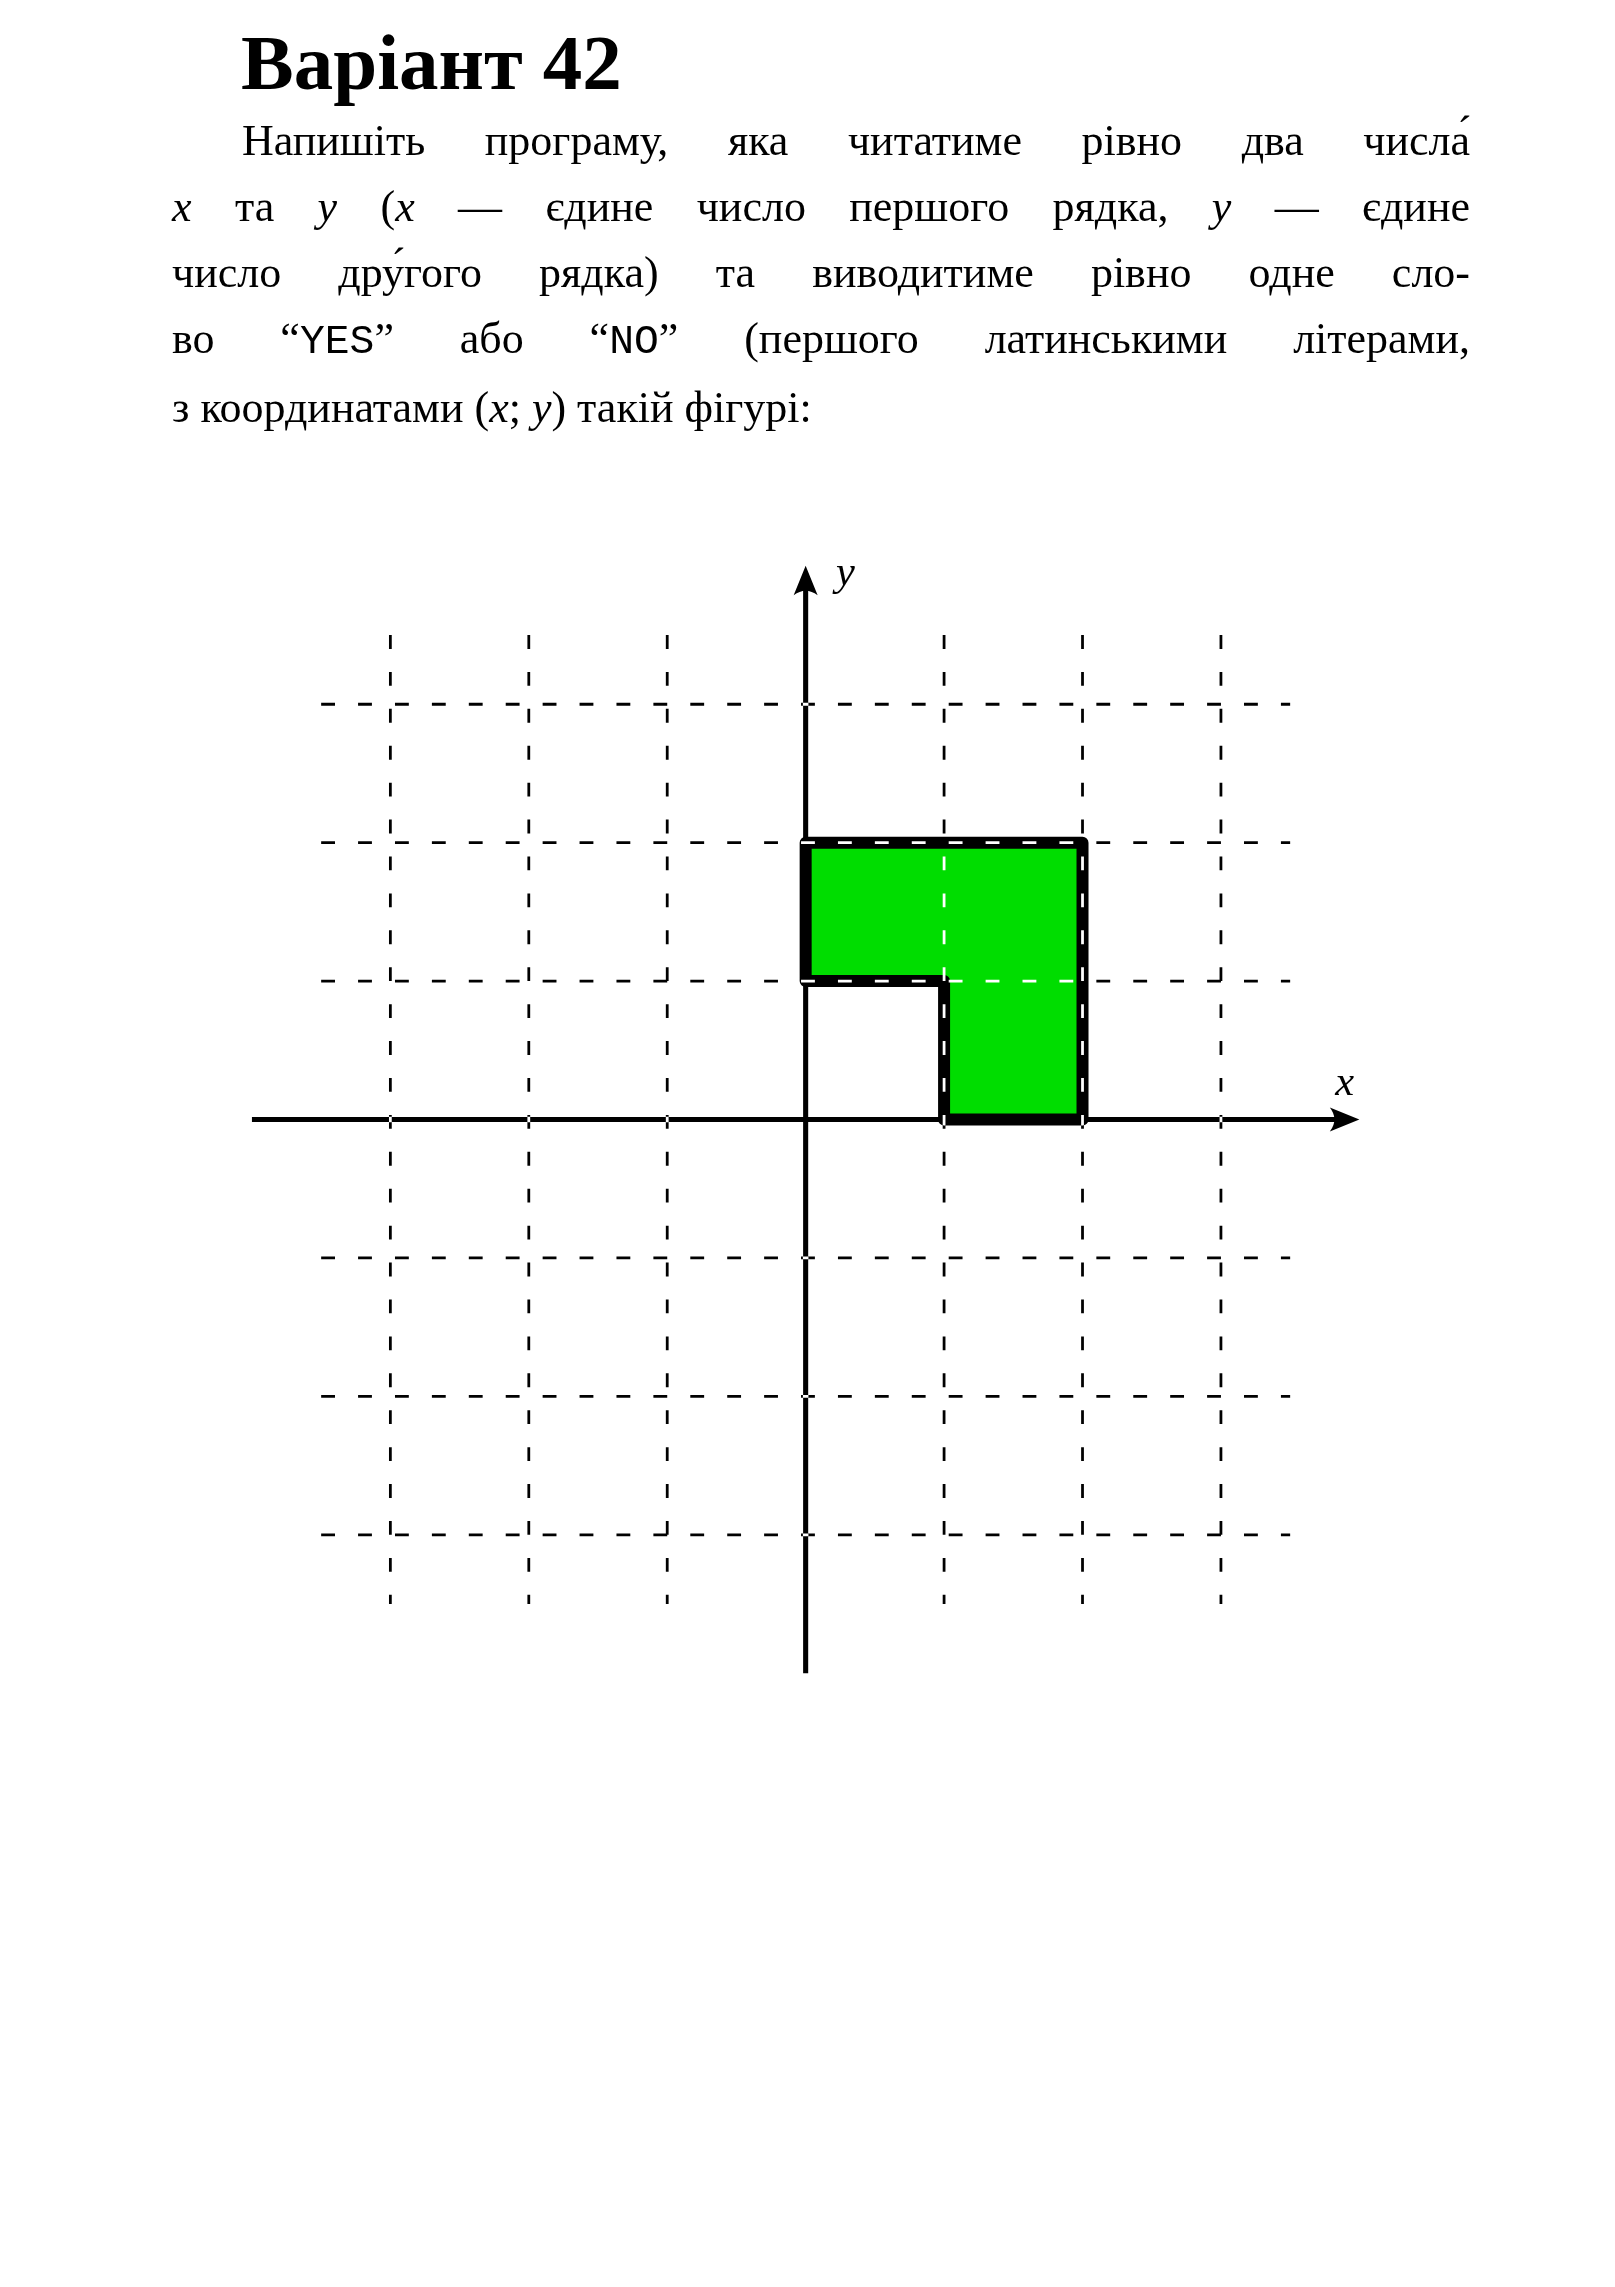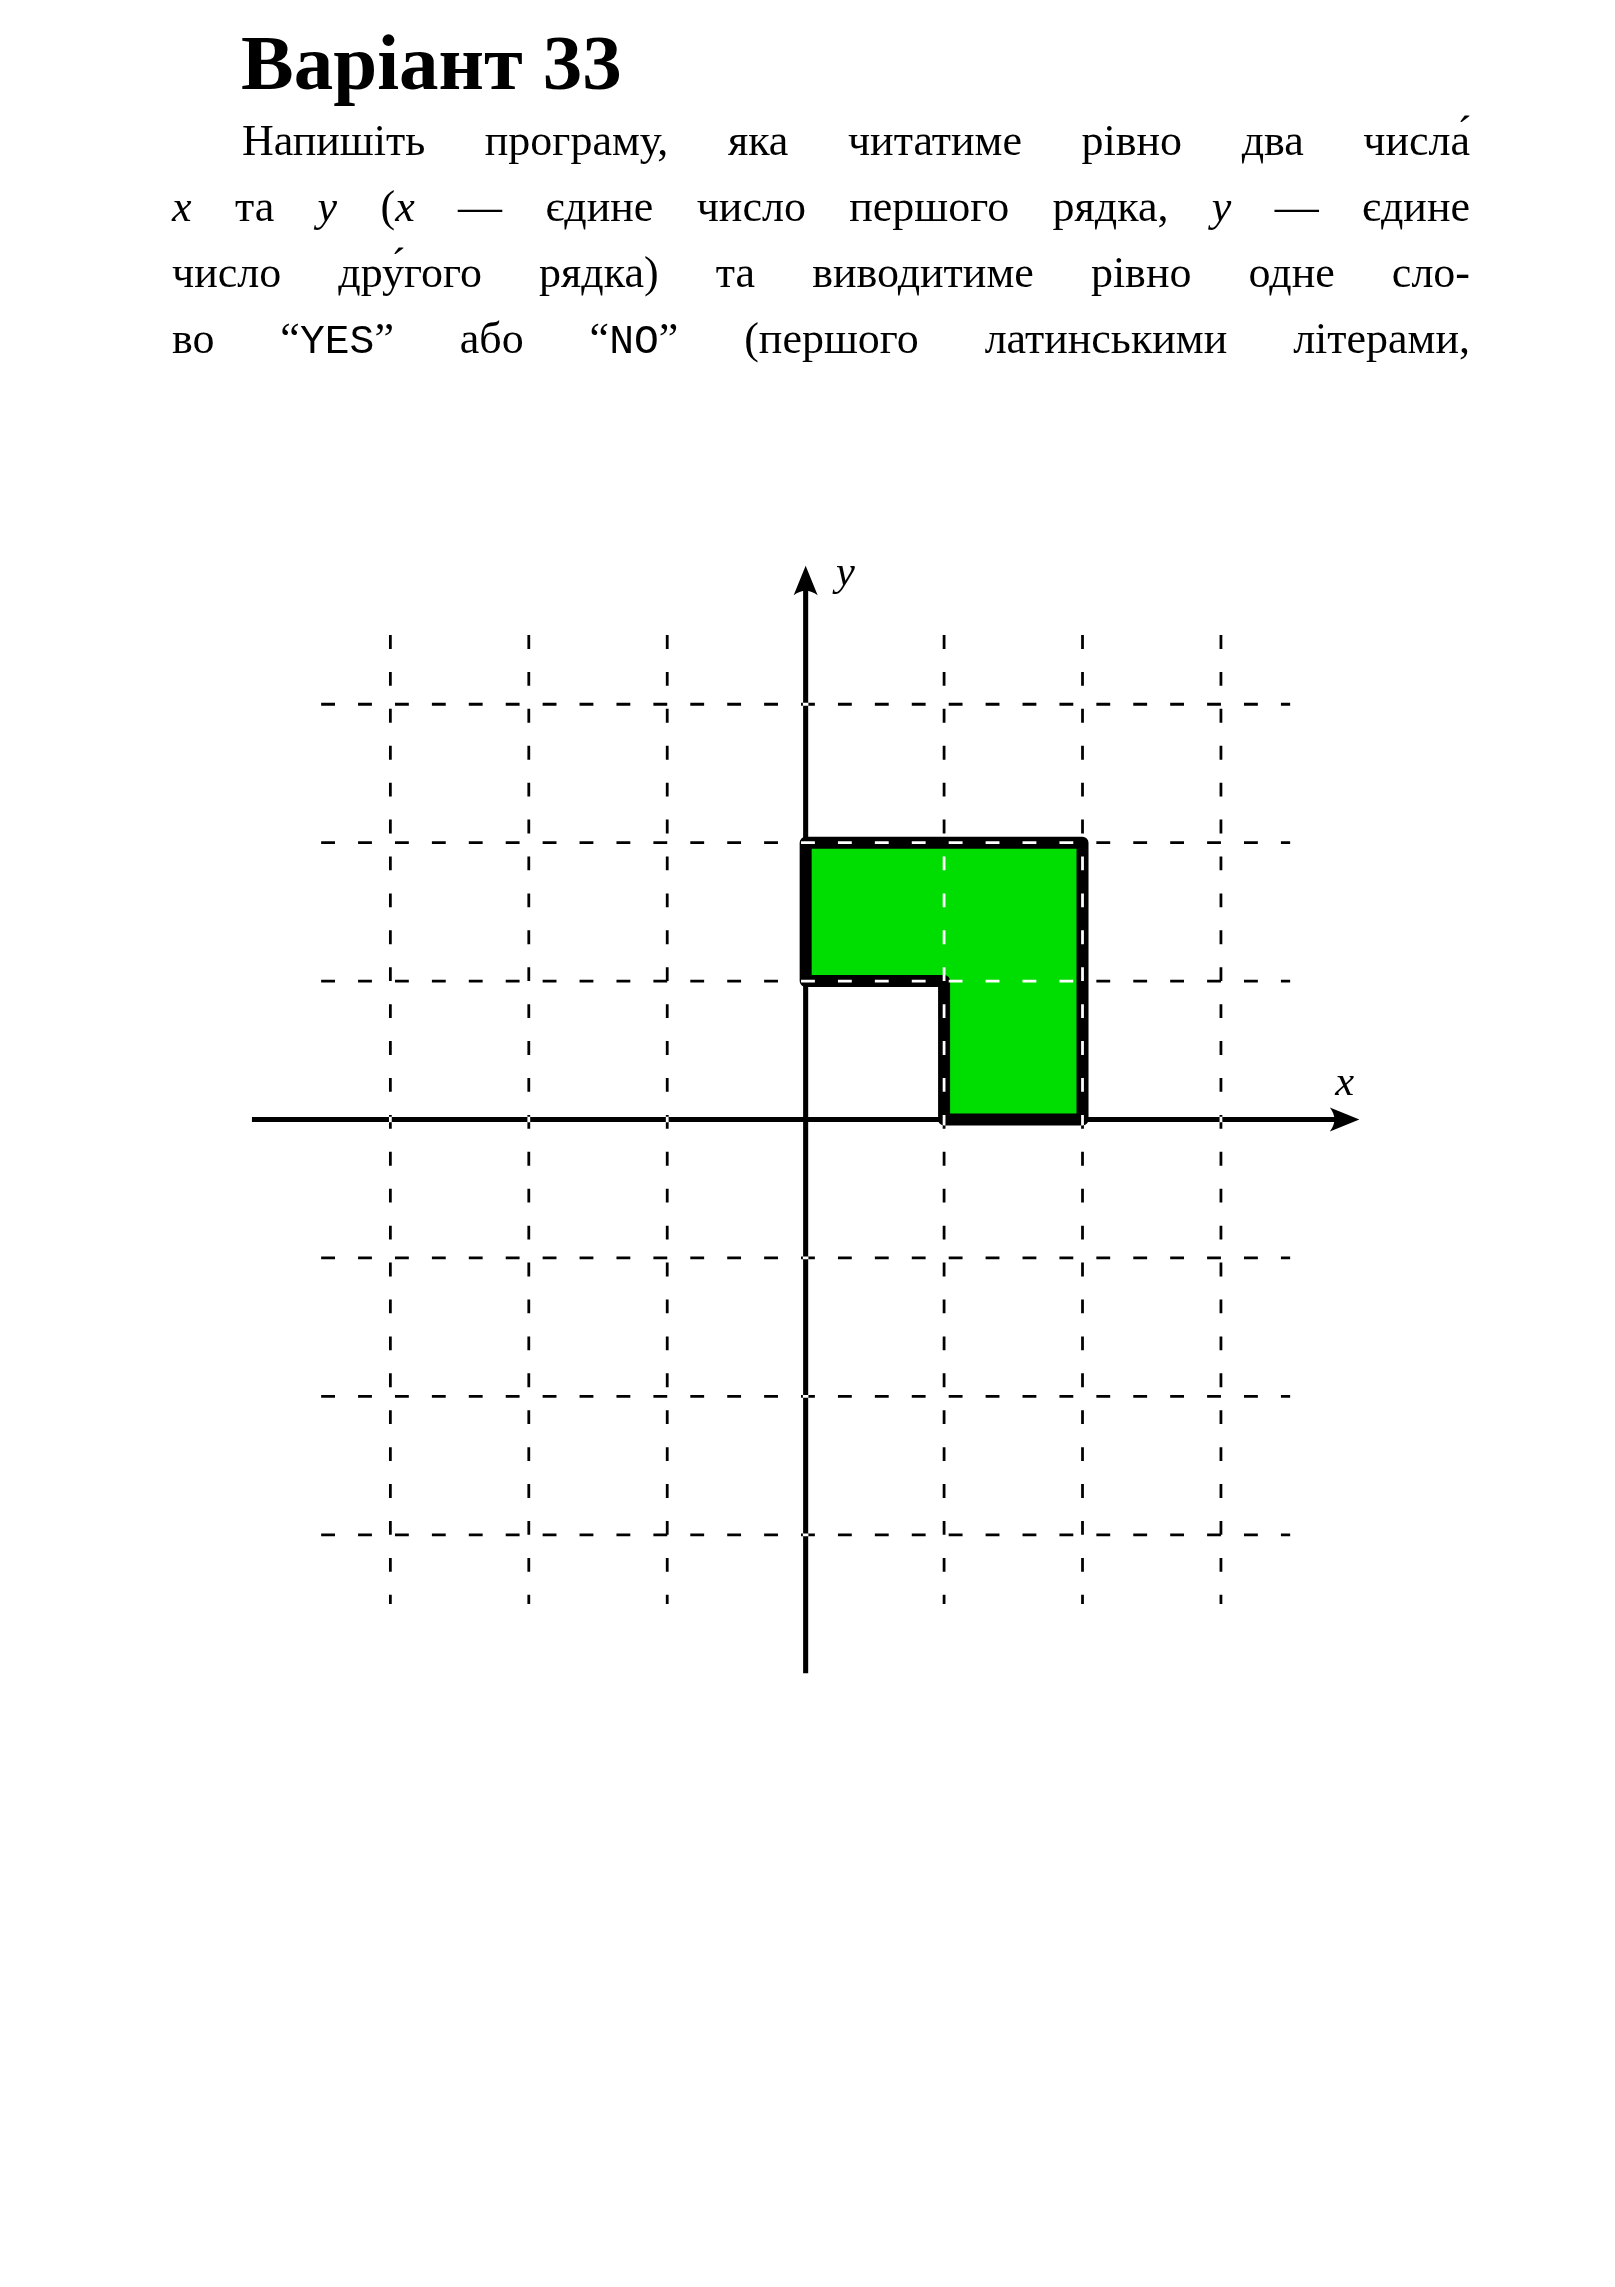--- a/index.html
+++ b/index.html
@@ -56,26 +56,27 @@
     font-family: "Liberation Serif", "DejaVu Serif", serif;
     font-style: italic;
     font-size: 46px;
     fill: #000;
   }
 </style>
 </head>
 <body>
 
 <div class="page">
-  <h1 class="title">Варіант 33</h1>
+  <h1 class="title">Варіант 42</h1>
   <div class="task-text" id="task-text">
       <div class="para-line indent"><span>Напишіть програму, яка читатиме рівно два числа́</span></div>
       <div class="para-line"><span class="seg-it">x</span><span> та </span><span class="seg-it">y</span><span> (</span><span class="seg-it">x</span><span> — єдине число першого рядка, </span><span class="seg-it">y</span><span> — єдине</span></div>
       <div class="para-line"><span>число дру́гого рядка) та виводитиме рівно одне сло-</span></div>
       <div class="para-line"><span>во “</span><span class="seg-mono">YES</span><span>” або “</span><span class="seg-mono">NO</span><span>” (першого латинськими літерами,</span></div>
+      <div class="para-line last"><span>з координатами (</span><span class="seg-it">x</span><span>; </span><span class="seg-it">y</span><span>) такій фігурі:</span></div>
     </div>
   <svg class="figure-svg" id="figure" viewBox="0 0 1750 2479" xmlns="http://www.w3.org/2000/svg">
       <g>
         <line x1="423" y1="688" x2="423" y2="1738" class="grid" stroke="#000000"></line>
         <line x1="348" y1="1663" x2="1398" y2="1663" class="grid" stroke="#000000"></line>
         <line x1="573" y1="688" x2="573" y2="1738" class="grid" stroke="#000000"></line>
         <line x1="348" y1="1513" x2="1398" y2="1513" class="grid" stroke="#000000"></line>
         <line x1="723" y1="688" x2="723" y2="1738" class="grid" stroke="#000000"></line>
         <line x1="348" y1="1363" x2="1398" y2="1363" class="grid" stroke="#000000"></line>
         <line x1="1023" y1="688" x2="1023" y2="1738" class="grid" stroke="#000000"></line>

